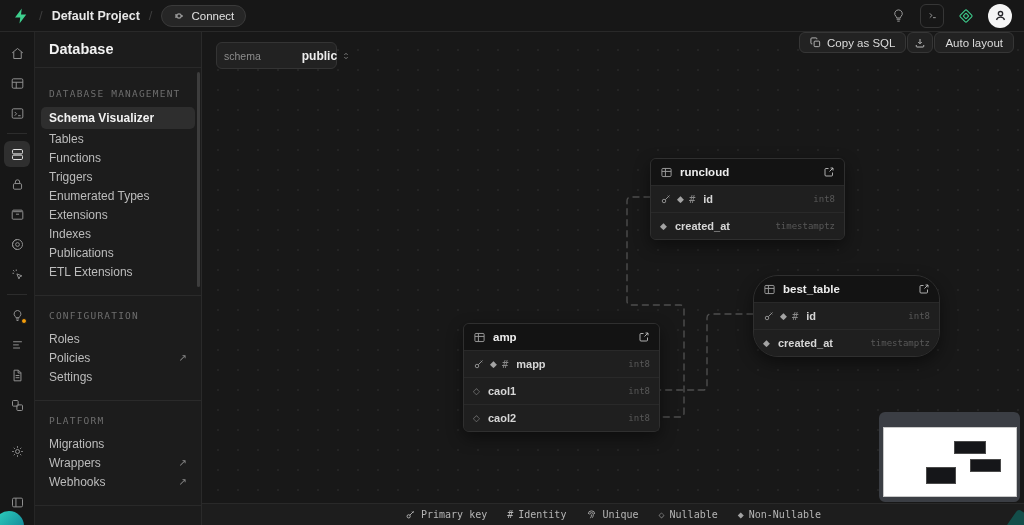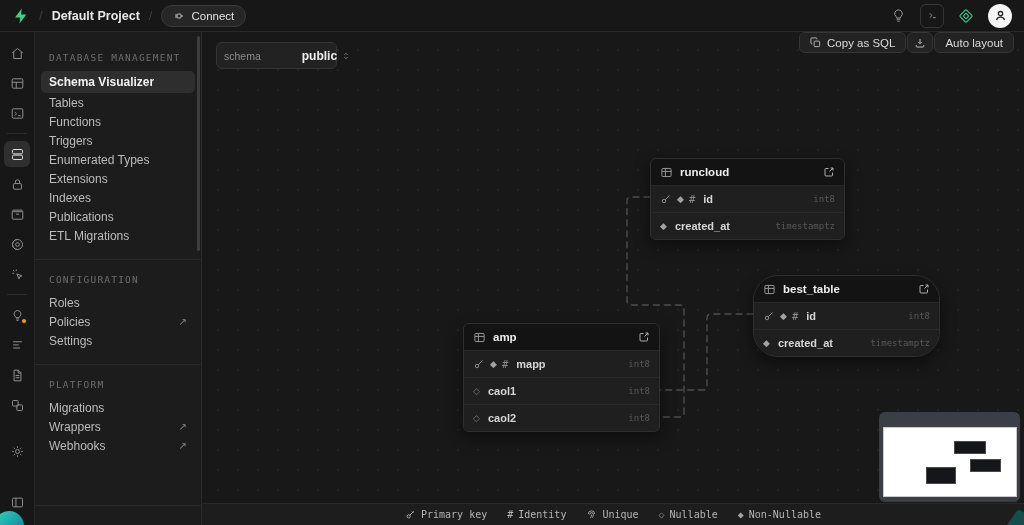--- a/index.html
+++ b/index.html
@@ -252,20 +252,21 @@
   </span>
   <span class="rail-icon rail-bottom">
     <svg width="15" height="15" viewBox="0 0 24 24" fill="none" stroke="currentColor" stroke-width="1.6">
         <rect x="4" y="5" width="16" height="14" rx="2"></rect>
         <path d="M9.5 5v14"></path>
       </svg>
   </span>
 </div>
 
 <div id="sidebar">
+  <div class="sb-title">Database</div>
   <div class="sb-scroll">
     <div class="sb-heading mono">DATABASE MANAGEMENT</div>
     <div class="sb-item selected">
         <span>Schema Visualizer</span>
       </div>
     <div class="sb-item">
         <span>Tables</span>
       </div>
     <div class="sb-item">
         <span>Functions</span>
@@ -279,21 +280,21 @@
     <div class="sb-item">
         <span>Extensions</span>
       </div>
     <div class="sb-item">
         <span>Indexes</span>
       </div>
     <div class="sb-item">
         <span>Publications</span>
       </div>
     <div class="sb-item">
-        <span>ETL Migrations</span>
+        <span>ETL Extensions</span>
       </div>
 
     <hr class="sb-div">
 
     <div class="sb-heading mono">CONFIGURATION</div>
     <div class="sb-item">
         <span>Roles</span>
       </div>
     <div class="sb-item">
         <span>Policies</span>

